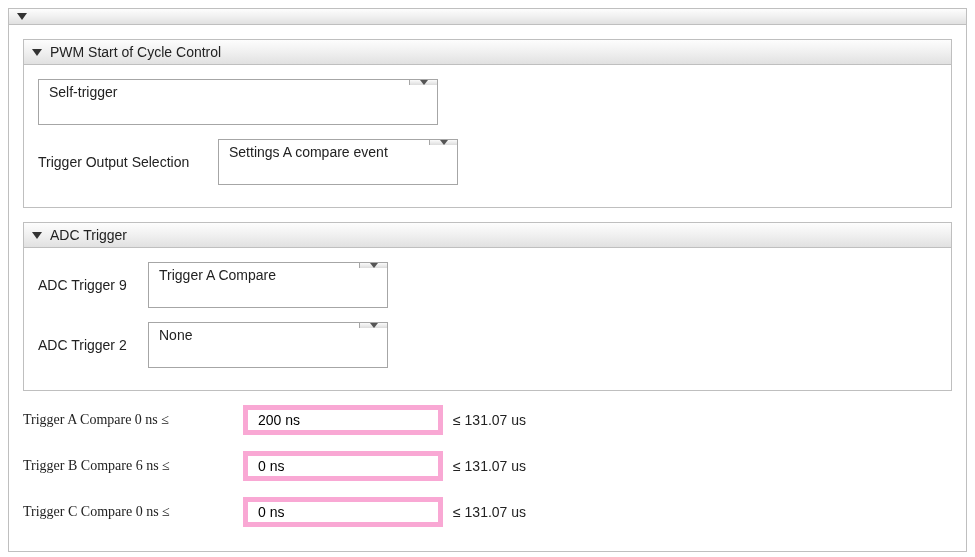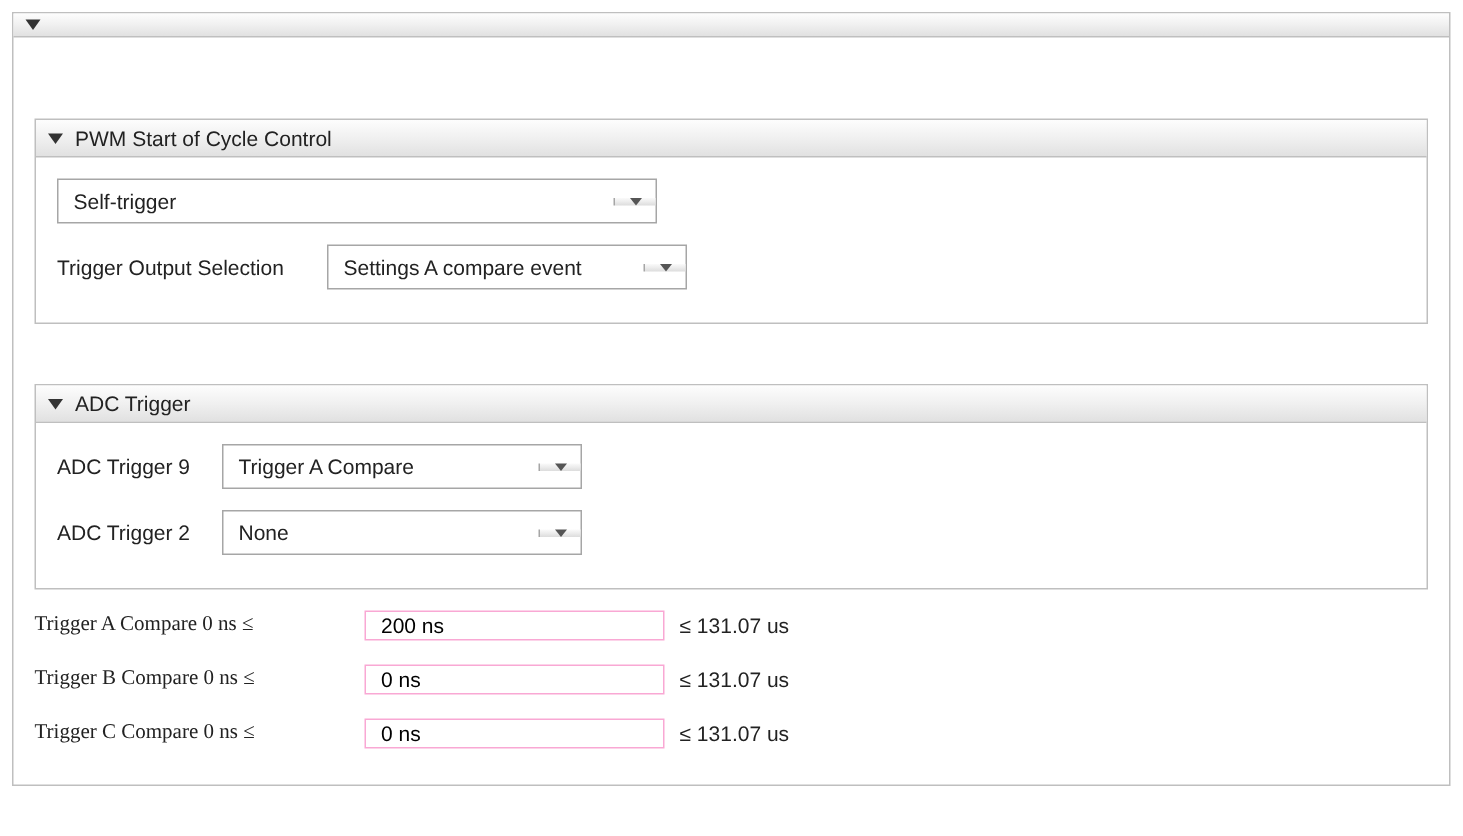--- a/index.html
+++ b/index.html
@@ -33,40 +33,39 @@
     border-top: 7px solid #333;
     margin-right: 8px;
   }
   .panel-title { font-weight: 400; }
   .panel-body {
     padding: 14px 14px 8px 14px;
   }
   .inner-panel {
     border: 1px solid #bfbfbf;
     margin-bottom: 14px;
-    margin-top: 40px;
   }
   .inner-body {
     padding: 14px 14px 8px 14px;
   }
   .form-row {
     display: flex;
     align-items: center;
     margin-bottom: 14px;
   }
   .form-label {
     min-width: 180px;
     padding-right: 10px;
   }
   .form-label.narrow { min-width: 110px; }
   .select {
     display: flex;
-    align-items: center;
+    align-items: flex-start;
     border: 1px solid #a6a6a6;
-    height: 30px;
+    height: 46px;
     background: #fff;
   }
   .select-text {
     padding: 4px 10px;
     display: flex;
     align-items: center;
   }
   .select-btn {
     width: 28px;
     border-left: 1px solid #a6a6a6;
@@ -84,22 +83,22 @@
   .compare-row {
     display: flex;
     align-items: center;
     margin-bottom: 16px;
   }
   .compare-label {
     min-width: 220px;
     font-family: Liberation Serif, serif;
   }
   .text-input {
-    border: 1px solid #f9a8d4;
-    height: 20px;
+    border: 5px solid #f9a8d4;
+    height: 30px;
     width: 200px;
     padding: 4px 10px;
     font-family: inherit;
     font-size: 14px;
     outline: none;
   }
   .compare-upper {
     margin-left: 10px;
   }
 </style>
@@ -171,21 +170,21 @@
       </div>
     </div>
 
     <div class="compare-row">
       <div class="compare-label">Trigger A Compare  0 ns  ≤</div>
       <input class="text-input" value="200 ns" style="">
       <div class="compare-upper">≤  131.07 us</div>
     </div>
 
     <div class="compare-row">
-      <div class="compare-label">Trigger B Compare  0 ns  ≤</div>
+      <div class="compare-label">Trigger B Compare  6 ns  ≤</div>
       <input class="text-input" value="0 ns" style="">
       <div class="compare-upper">≤  131.07 us</div>
     </div>
 
     <div class="compare-row">
       <div class="compare-label">Trigger C Compare  0 ns  ≤</div>
       <input class="text-input" value="0 ns" style="">
       <div class="compare-upper">≤  131.07 us</div>
     </div>
 

